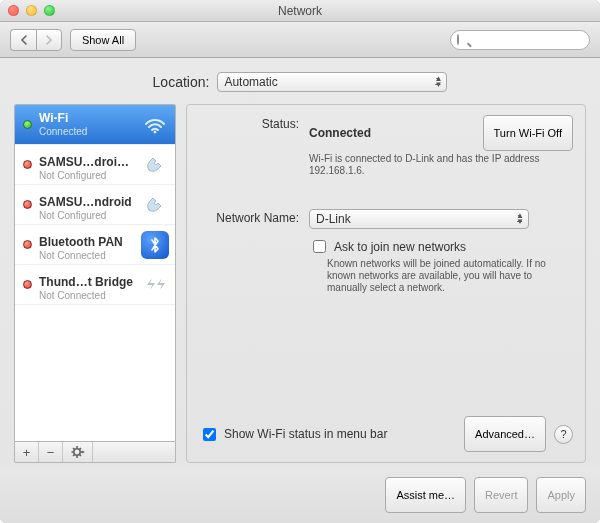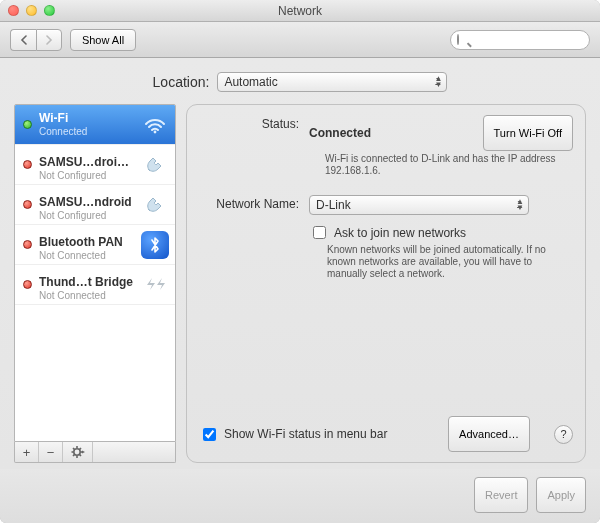--- a/index.html
+++ b/index.html
@@ -71,21 +71,21 @@
   .status-dot{width:9px;height:9px;border-radius:50%;}
   .dot-green{background:radial-gradient(circle at 35% 30%,#a6f17e,#2fb82f);border:1px solid #1f7a1f;}
   .dot-red{background:radial-gradient(circle at 35% 30%,#ff9f90,#e03a2f);border:1px solid #8c1f18;}
   .sb-texts{flex:1;min-width:0;line-height:13px;}
   .sb-name{font-size:12px;font-weight:700;white-space:nowrap;overflow:hidden;text-overflow:ellipsis;}
   .sb-sub{font-size:10px;opacity:.85;white-space:nowrap;overflow:hidden;text-overflow:ellipsis;}
   .sb-item.selected .sb-sub{color:#eaf3ff;}
   .sb-item:not(.selected) .sb-name{color:#333;margin-top:9px;}
   .sb-item:not(.selected) .sb-sub{color:#8a8a8a;}
   .sb-ico{width:28px;height:28px;border-radius:6px;display:flex;align-items:center;justify-content:center;}
-  .detail{flex:1;background:linear-gradient(#e9e9e9,#e4e4e4);border:1px solid #c2c2c2;border-radius:11px;padding:10px 12px;display:flex;flex-direction:column;}
+  .detail{flex:1;background:linear-gradient(#e9e9e9,#e4e4e4);border:1px solid #c2c2c2;border-radius:4px;padding:10px 12px;display:flex;flex-direction:column;}
   .drow{display:flex;align-items:flex-start;gap:10px;margin-bottom:8px;}
   .drow .dlabel{width:100px;text-align:right;font-size:12px;color:#333;padding-top:2px;}
   .dval{flex:1;}
   .bold{font-weight:700;}
   .desc{font-size:10px;color:#555;line-height:12px;margin-top:2px;}
   .aqua-btn{
     height:36px;background:linear-gradient(#fdfdfd,#e6e6e6);border:1px solid #a9a9a9;border-radius:4px;
     font-size:11px;padding:0 10px;box-shadow:inset 0 1px 0 #fff;
   }
   .aqua-btn.disabled{color:#9a9a9a;}
@@ -244,25 +244,25 @@
       <div class="detail">
 
         <div class="drow">
           <div class="dlabel">Status:</div>
           <div class="dval">
             <div style="display:flex;align-items:center;gap:12px;">
               <span class="bold">Connected</span>
               <span style="flex:1"></span>
               <button class="aqua-btn">Turn Wi-Fi Off</button>
             </div>
-            <div class="desc" style="max-width:260px;margin-left:16px;">Wi-Fi is connected to D-Link and has the IP address 192.168.1.6.</div>
-          </div>
-        </div>
-
-        <div class="drow" style="margin-top:10px;">
+            <div class="desc" style="max-width:260px;">Wi-Fi is connected to D-Link and has the IP address 192.168.1.6.</div>
+          </div>
+        </div>
+
+        <div class="drow" style="margin-top:24px;">
           <div class="dlabel">Network Name:</div>
           <div class="dval">
             <div class="mac-popup" style="width:220px;">
               <span>D-Link</span>
               <span class="arrows">▲<br>▼</span>
             </div>
           </div>
         </div>
 
         <div class="drow">
@@ -271,31 +271,32 @@
             <label class="chk">
               <input type="checkbox" style="">
               <span>Ask to join new networks</span>
             </label>
             <div class="desc" style="margin-left:18px;max-width:240px;">Known networks will be joined automatically. If no known networks are available, you will have to manually select a network.</div>
           </div>
         </div>
 
         <div style="flex:1"></div>
 
-        <div style="display:flex;align-items:center;gap:24px;">
+        <div style="display:flex;align-items:center;gap:8px;">
           <label class="chk">
             <input type="checkbox" checked="" style="">
             <span>Show Wi-Fi status in menu bar</span>
           </label>
           <span style="flex:1"></span>
           <button class="aqua-btn">Advanced…</button>
           <div class="help">?</div>
         </div>
       </div>
     </div>
   </div>
 
   <div class="footer-row">
+    <button class="aqua-btn">Assist me…</button>
     <button class="aqua-btn disabled">Revert</button>
     <button class="aqua-btn disabled">Apply</button>
   </div>
 
 </div>
 
 </body></html>

